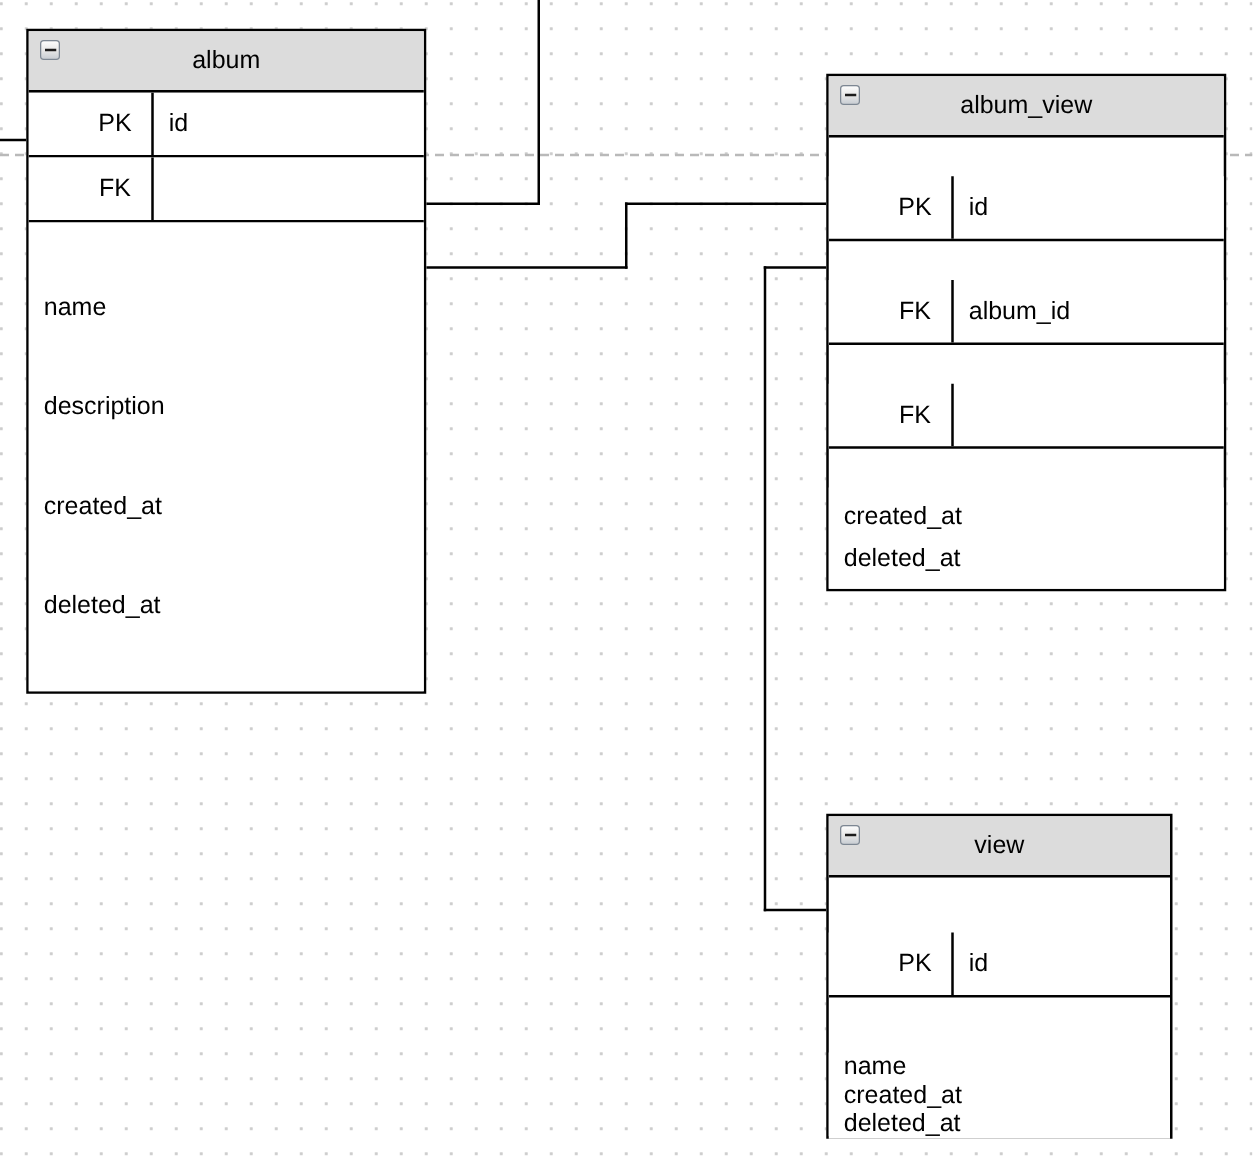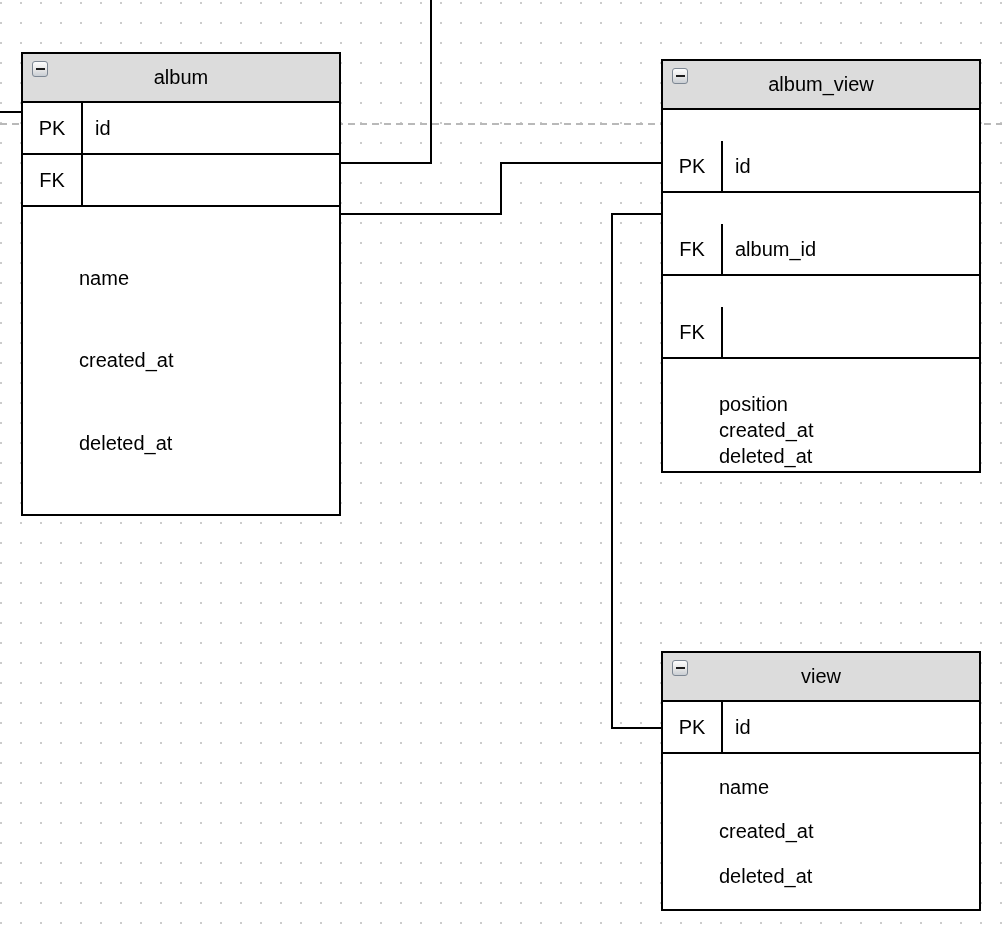--- a/index.html
+++ b/index.html
@@ -30,23 +30,23 @@
 
   
   .etable {
     position: absolute;
     background: #ffffff;
     border: 2px solid #000;
     z-index: 3;
     display: flex;
     flex-direction: column;
   }
-  .etable.album      { left: 21px;  top: 52px;  width: 320px; height: 464px; }
+  .etable.album      { left: 21px;  top: 23px;  width: 320px; height: 532px; }
   .etable.album-view { left: 661px; top: 59px;  width: 320px; height: 414px; gap: 31px; }
-  .etable.view       { left: 661px; top: 651px; width: 320px; height: 260px; }
+  .etable.view       { left: 661px; top: 651px; width: 277px; height: 260px; gap: 44px; }
 
   .ehead {
     position: relative;
     height: 49px;
     flex: 0 0 49px;
     background: #dcdcdc;
     border-bottom: 2px solid #000;
     display: flex;
     align-items: center;
     justify-content: center;
@@ -74,36 +74,36 @@
     background: #fff;
   }
   .key-badge {
     flex: 0 0 60px;
     border-right: 2px solid #000;
     display: flex;
     align-items: center;
     justify-content: center;
     font-size: 20px;
     color: #000;
+    margin-left: 40px;
   }
   .key-name {
     flex: 1;
     display: flex;
     align-items: center;
     padding-left: 12px;
     font-size: 20px;
     color: #000000;
   }
   .attrs {
     flex: 1;
     display: flex;
     flex-direction: column;
     justify-content: space-evenly;
     background: #fff;
-    margin-left: 44px;
   }
   .attr {
     display: flex;
     align-items: center;
     padding-left: 12px;
     font-size: 20px;
     color: #000;
   }
 </style>
 </head>
@@ -134,20 +134,21 @@
     <span>album</span>
   </div>
   <div class="keys" style="display:contents"><div class="key-row">
         <div class="key-badge">PK</div>
         <div class="key-name">id</div>
       </div><div class="key-row">
         <div class="key-badge">FK</div>
       </div></div>
   <div class="attrs">
       <div class="attr">name</div>
+      <div class="attr">description</div>
       <div class="attr">created_at</div>
       <div class="attr">deleted_at</div>
     </div>
 </div>
 
 <div class="etable album-view">
   <div class="ehead">
     <span class="collapse-btn">
         <span class="minus-bar"></span>
       </span>
@@ -156,21 +157,20 @@
   <div class="keys" style="display:contents"><div class="key-row">
         <div class="key-badge">PK</div>
         <div class="key-name">id</div>
       </div><div class="key-row">
         <div class="key-badge">FK</div>
         <div class="key-name">album_id</div>
       </div><div class="key-row">
         <div class="key-badge">FK</div>
       </div></div>
   <div class="attrs">
-      <div class="attr">position</div>
       <div class="attr">created_at</div>
       <div class="attr">deleted_at</div>
     </div>
 </div>
 
 <div class="etable view">
   <div class="ehead">
     <span class="collapse-btn">
         <span class="minus-bar"></span>
       </span>

